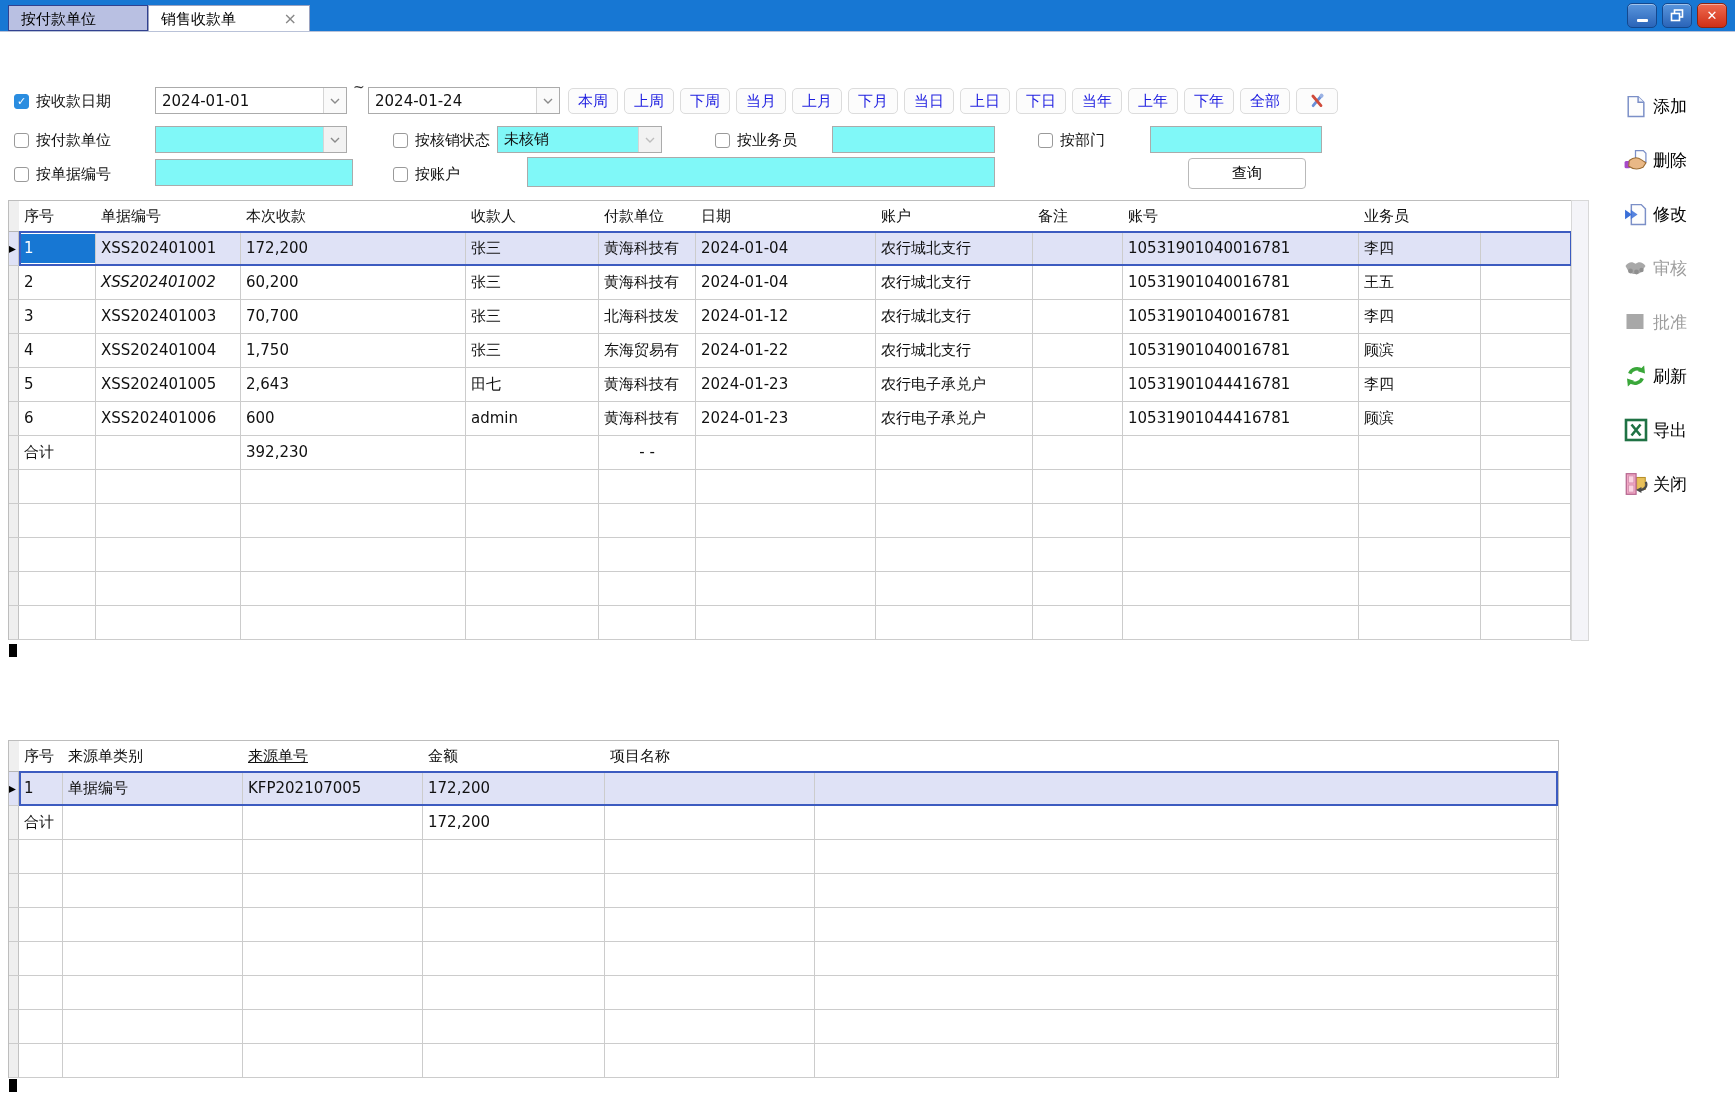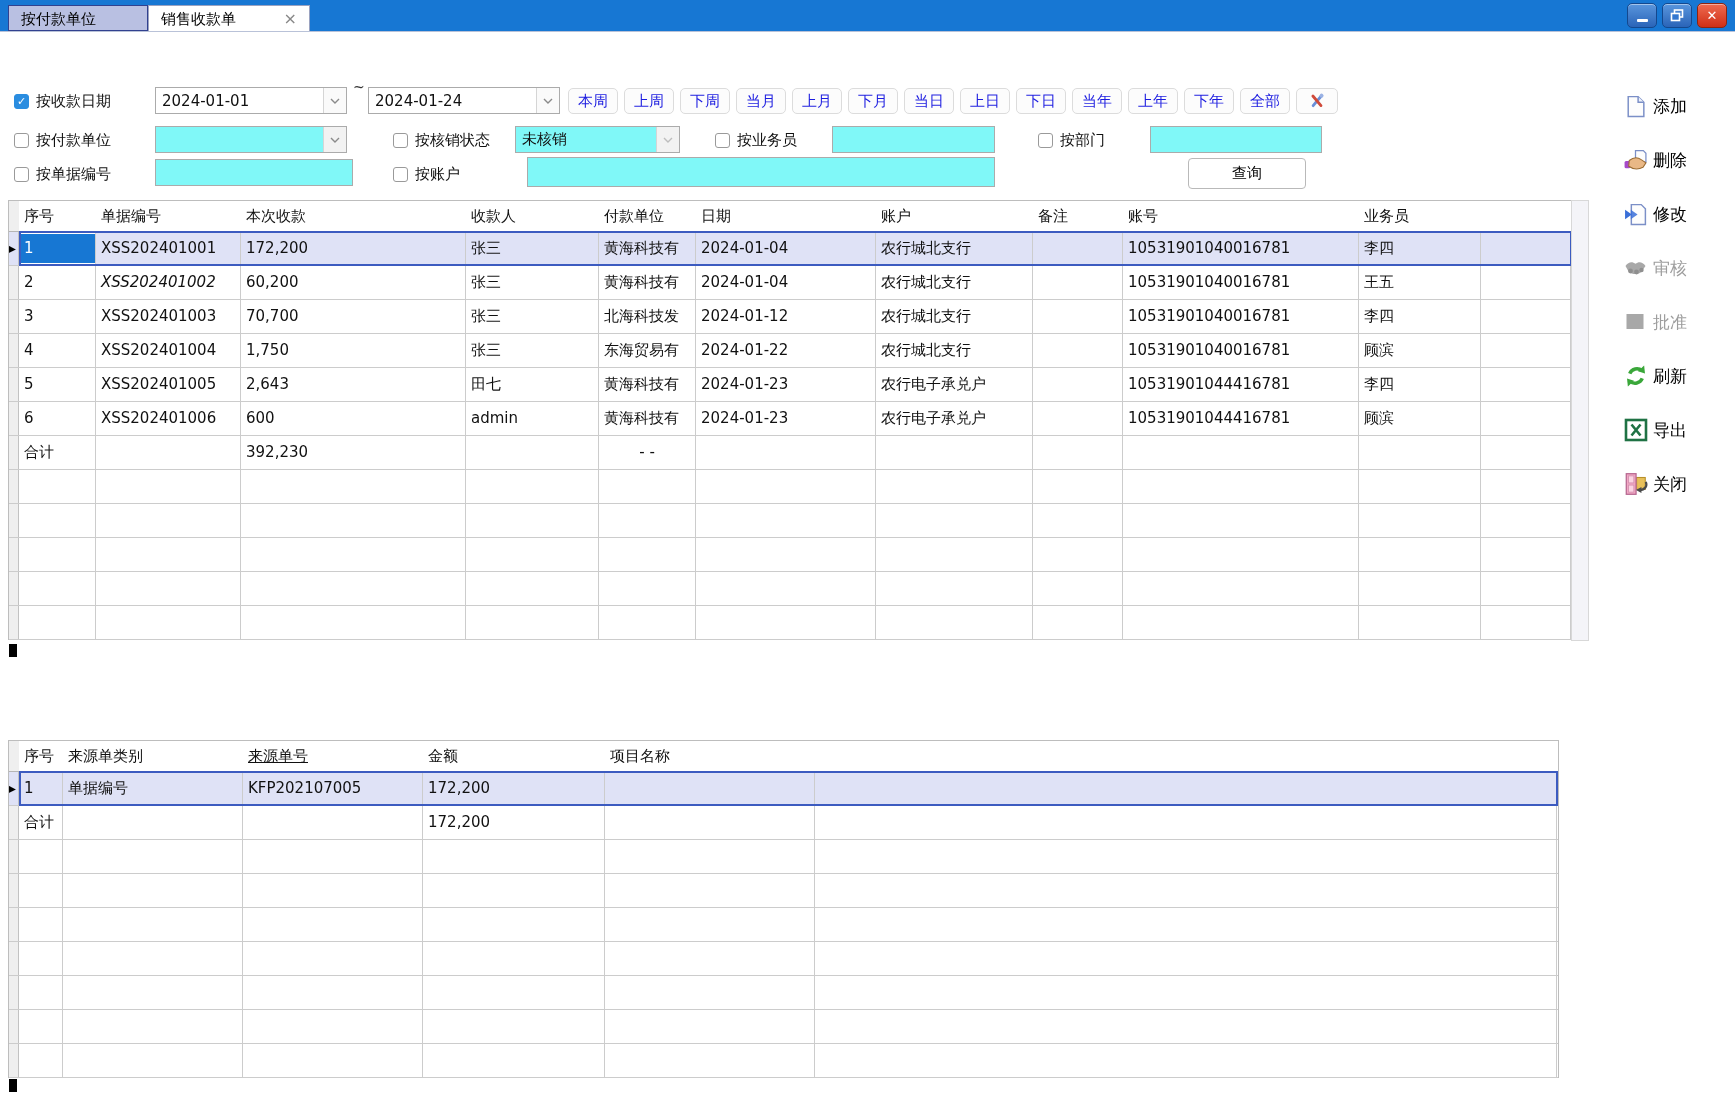--- a/index.html
+++ b/index.html
@@ -139,21 +139,21 @@
   <span class="carrow">
       <svg width="10" height="6" viewBox="0 0 10 6">
         <polyline points="1,1 5,5 9,1" stroke="#8a8a8a" stroke-width="1.4" fill="none"></polyline>
       </svg>
     </span>
 </div>
 <label class="chk" style="left:393px;top:131px">
   <span class="cbox"></span>
   <span>按核销状态</span>
 </label>
-<div class="combo cyan" style="left:515px;top:126px;width:165px">
+<div class="combo cyan" style="left:497px;top:126px;width:165px">
   <span class="cval">未核销</span>
   <span class="carrow">
       <svg width="10" height="6" viewBox="0 0 10 6">
         <polyline points="1,1 5,5 9,1" stroke="#bdbdbd" stroke-width="1.4" fill="none"></polyline>
       </svg>
     </span>
 </div>
 <label class="chk" style="left:715px;top:131px">
   <span class="cbox"></span>
   <span>按业务员</span>

